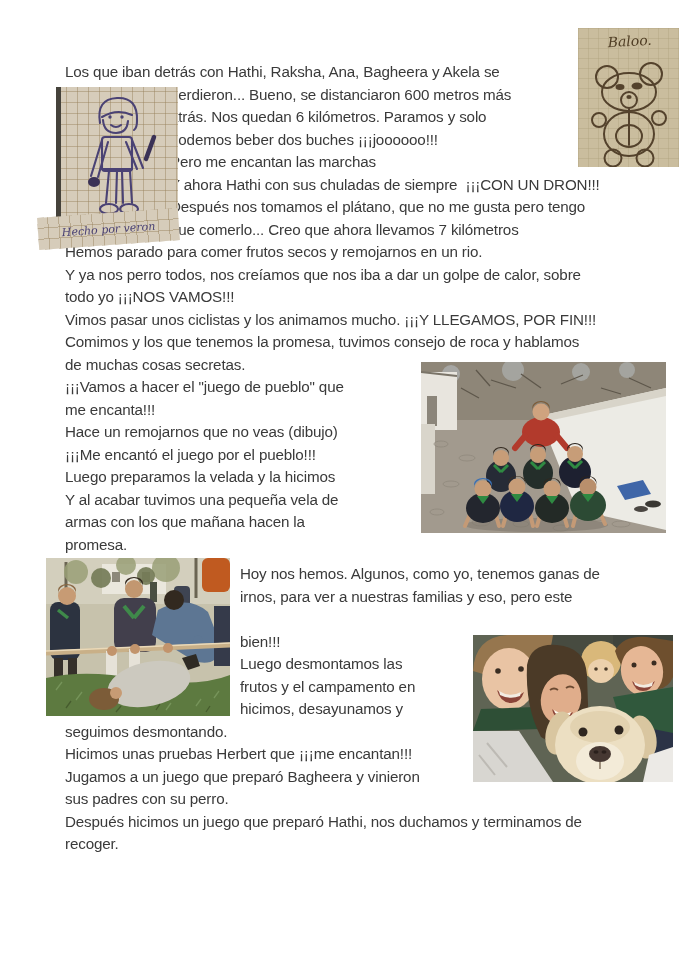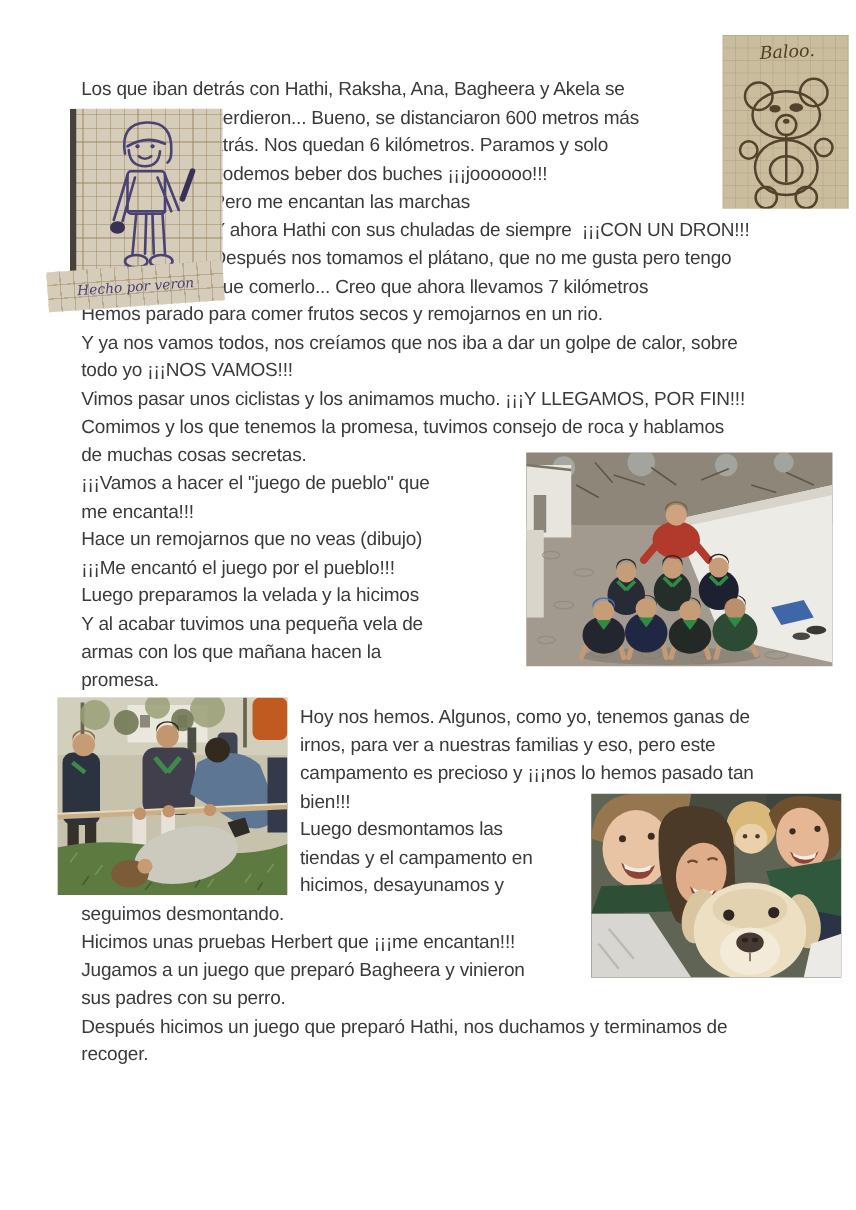--- a/index.html
+++ b/index.html
@@ -33,39 +33,38 @@
 
   <div class="ln" style="left:65px;top:61px">Los que iban detrás con Hathi, Raksha, Ana, Bagheera y Akela se</div>
   <div class="ln" style="left:170px;top:84px">perdieron... Bueno, se distanciaron 600 metros más</div>
   <div class="ln" style="left:170px;top:106px">atrás. Nos quedan 6 kilómetros. Paramos y solo</div>
   <div class="ln" style="left:170px;top:129px">podemos beber dos buches ¡¡¡joooooo!!!</div>
   <div class="ln" style="left:170px;top:151px">Pero me encantan las marchas</div>
   <div class="ln" style="left:170px;top:174px">Y ahora Hathi con sus chuladas de siempre  ¡¡¡CON UN DRON!!!</div>
   <div class="ln" style="left:170px;top:196px">Después nos tomamos el plátano, que no me gusta pero tengo</div>
   <div class="ln" style="left:170px;top:219px">que comerlo... Creo que ahora llevamos 7 kilómetros</div>
   <div class="ln" style="left:65px;top:241px">Hemos parado para comer frutos secos y remojarnos en un rio.</div>
-  <div class="ln" style="left:65px;top:264px">Y ya nos vamos todos, nos creíamos que nos iba a dar un golpe de calor, sobre</div>
+  <div class="ln" style="left:65px;top:264px">Y ya nos perro todos, nos creíamos que nos iba a dar un golpe de calor, sobre</div>
   <div class="ln" style="left:65px;top:309px">Vimos pasar unos ciclistas y los animamos mucho. ¡¡¡Y LLEGAMOS, POR FIN!!!</div>
   <div class="ln" style="left:65px;top:286px">todo yo ¡¡¡NOS VAMOS!!!</div>
   <div class="ln" style="left:65px;top:331px">Comimos y los que tenemos la promesa, tuvimos consejo de roca y hablamos</div>
   <div class="ln" style="left:65px;top:354px">de muchas cosas secretas.</div>
   <div class="ln" style="left:65px;top:376px">¡¡¡Vamos a hacer el "juego de pueblo" que</div>
   <div class="ln" style="left:65px;top:399px">me encanta!!!</div>
   <div class="ln" style="left:65px;top:421px">Hace un remojarnos que no veas (dibujo)</div>
   <div class="ln" style="left:65px;top:444px">¡¡¡Me encantó el juego por el pueblo!!!</div>
   <div class="ln" style="left:65px;top:466px">Luego preparamos la velada y la hicimos</div>
   <div class="ln" style="left:65px;top:489px">Y al acabar tuvimos una pequeña vela de</div>
   <div class="ln" style="left:65px;top:511px">armas con los que mañana hacen la</div>
   <div class="ln" style="left:65px;top:534px">promesa.</div>
   <div class="ln" style="left:240px;top:563px">Hoy nos hemos. Algunos, como yo, tenemos ganas de</div>
   <div class="ln" style="left:240px;top:586px">irnos, para ver a nuestras familias y eso, pero este</div>
-  <div class="ln" style="left:240px;top:608px">campamento es precioso y ¡¡¡nos lo hemos pasado tan</div>
   <div class="ln" style="left:240px;top:631px">bien!!!</div>
   <div class="ln" style="left:240px;top:653px">Luego desmontamos las</div>
-  <div class="ln" style="left:240px;top:676px">tiendas y el campamento en</div>
+  <div class="ln" style="left:240px;top:676px">frutos y el campamento en</div>
   <div class="ln" style="left:240px;top:698px">hicimos, desayunamos y</div>
   <div class="ln" style="left:65px;top:721px">seguimos desmontando.</div>
   <div class="ln" style="left:65px;top:743px">Hicimos unas pruebas Herbert que ¡¡¡me encantan!!!</div>
   <div class="ln" style="left:65px;top:766px">Jugamos a un juego que preparó Bagheera y vinieron</div>
   <div class="ln" style="left:65px;top:788px">sus padres con su perro.</div>
   <div class="ln" style="left:65px;top:811px">Después hicimos un juego que preparó Hathi, nos duchamos y terminamos de</div>
   <div class="ln" style="left:65px;top:833px">recoger.</div>
 
   <div class="photo paper" style="left:56px;top:87px;width:122px;height:136px;">
     <svg width="122" height="136" viewBox="0 0 122 136">

